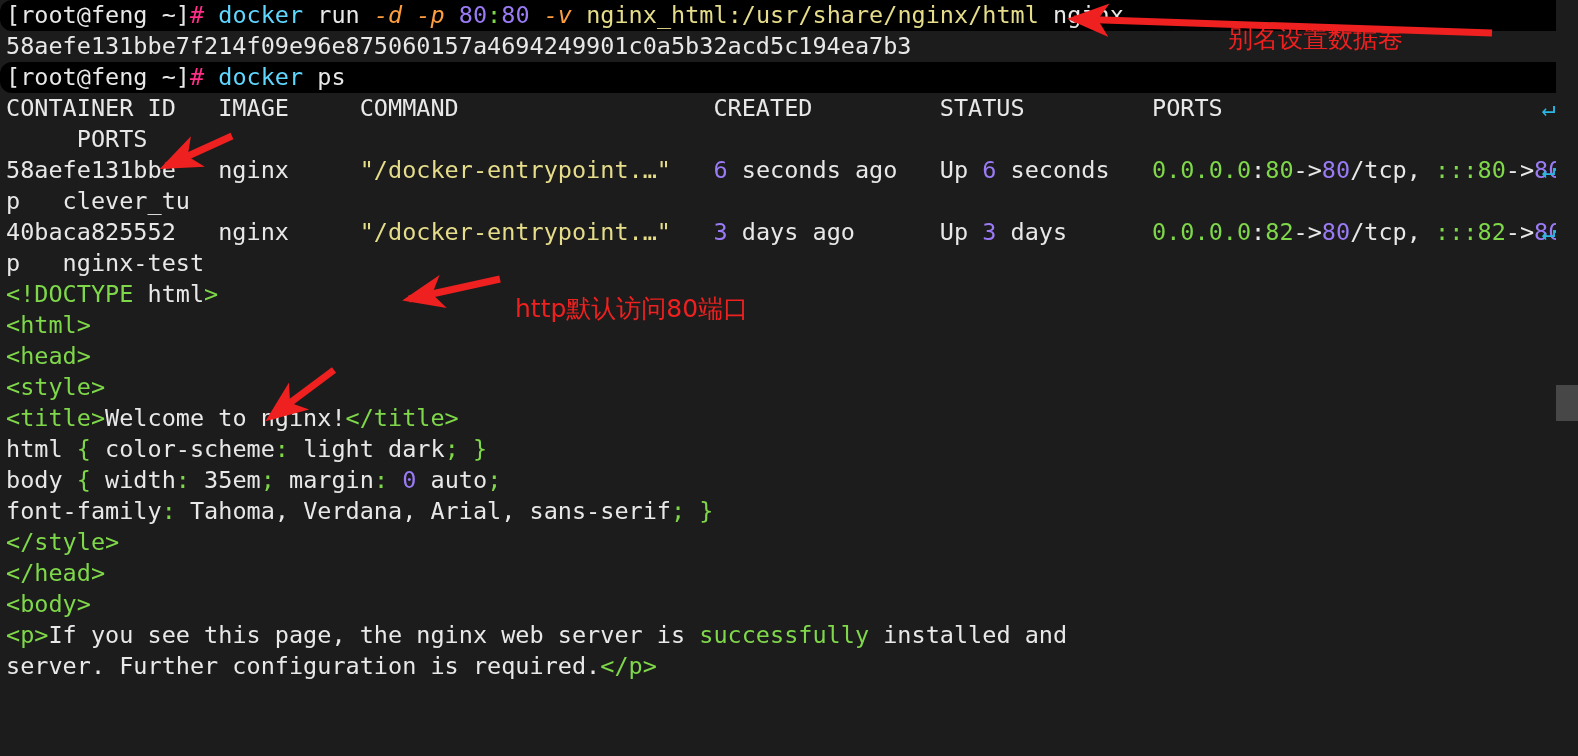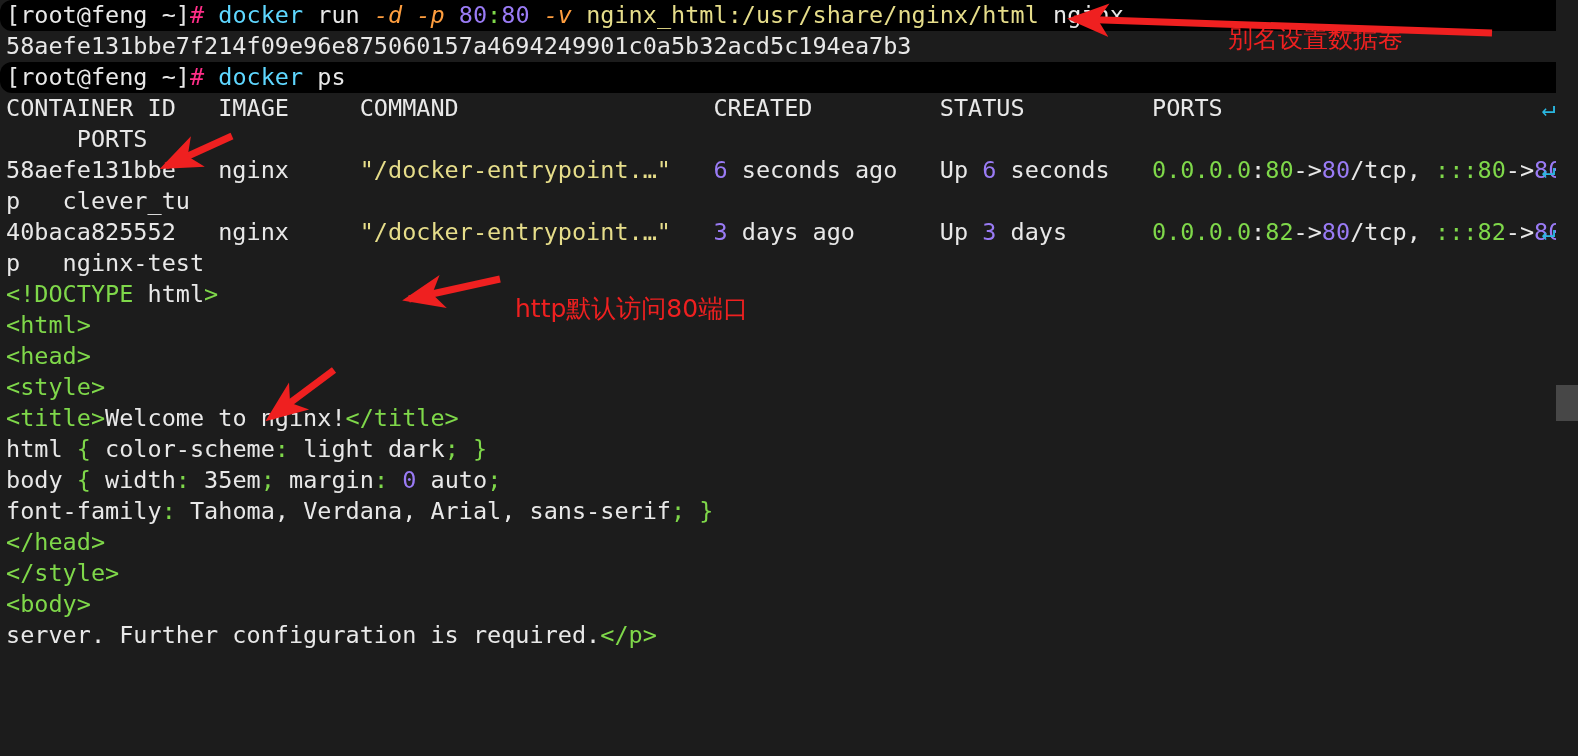--- a/index.html
+++ b/index.html
@@ -105,23 +105,24 @@
       <div class="line out"><span class="c-white">40baca825552</span><span class="c-white">   nginx     </span><span class="c-yellow">"/docker-entrypoint.…"</span><span class="c-white">   </span><span class="c-num">3</span><span class="c-white"> days ago      Up </span><span class="c-num">3</span><span class="c-white"> days      </span><span class="c-green">0.0.0.0</span><span class="c-white">:</span><span class="c-green">82</span><span class="c-white">-&gt;</span><span class="c-num">80</span><span class="c-white">/tcp, </span><span class="c-green">:::</span><span class="c-green">82</span><span class="c-white">-&gt;</span><span class="c-num">80</span><span class="c-white">/tc</span><span class="wrapmark">↵</span></div>
       <div class="line out"><span class="c-white">p   nginx-test</span></div>
       <div class="line out"><span class="c-green">&lt;!DOCTYPE</span><span class="c-white"> html</span><span class="c-green">&gt;</span></div>
       <div class="line out"><span class="c-green">&lt;html&gt;</span></div>
       <div class="line out"><span class="c-green">&lt;head&gt;</span></div>
       <div class="line out"><span class="c-green">&lt;style&gt;</span></div>
       <div class="line out"><span class="c-green">&lt;title&gt;</span><span class="c-white">Welcome to nginx!</span><span class="c-green">&lt;/title&gt;</span></div>
       <div class="line out"><span class="c-white">html </span><span class="c-green">{</span><span class="c-white"> color-scheme</span><span class="c-green">:</span><span class="c-white"> light dark</span><span class="c-green">; </span><span class="c-green">}</span></div>
       <div class="line out"><span class="c-white">body </span><span class="c-green">{</span><span class="c-white"> width</span><span class="c-green">:</span><span class="c-white"> 35em</span><span class="c-green">;</span><span class="c-white"> margin</span><span class="c-green">:</span><span class="c-white"> </span><span class="c-num">0</span><span class="c-white"> auto</span><span class="c-green">;</span></div>
       <div class="line out"><span class="c-white">font-family</span><span class="c-green">:</span><span class="c-white"> Tahoma, Verdana, Arial, sans-serif</span><span class="c-green">; </span><span class="c-green">}</span></div>
+      <div class="line out"><span class="c-green">&lt;/style&gt;</span></div>
       <div class="line out"><span class="c-green">&lt;/head&gt;</span></div>
-      <div class="line out"><span class="c-green">&lt;/style&gt;</span></div>
       <div class="line out"><span class="c-green">&lt;body&gt;</span></div>
+      <div class="line out"><span class="c-green">&lt;p&gt;</span><span class="c-white">If you see this page, the nginx web server is </span><span class="c-green">successfully</span><span class="c-white"> installed and</span></div>
       <div class="line out"><span class="c-white">server. Further configuration is required.</span><span class="c-green">&lt;/p&gt;</span></div>
     </div>
 
   <div id="scrollbar">
     <div id="scroll-thumb" style="top: 385px; height: 36px; background: rgb(71, 71, 71);"></div>
   </div>
 
   <svg id="annotations" width="1578" height="756" viewBox="0 0 1578 756" xmlns="http://www.w3.org/2000/svg">
     <defs>
       <marker id="arrowhead" markerWidth="6" markerHeight="6" refX="5" refY="3" orient="auto" markerUnits="strokeWidth">

